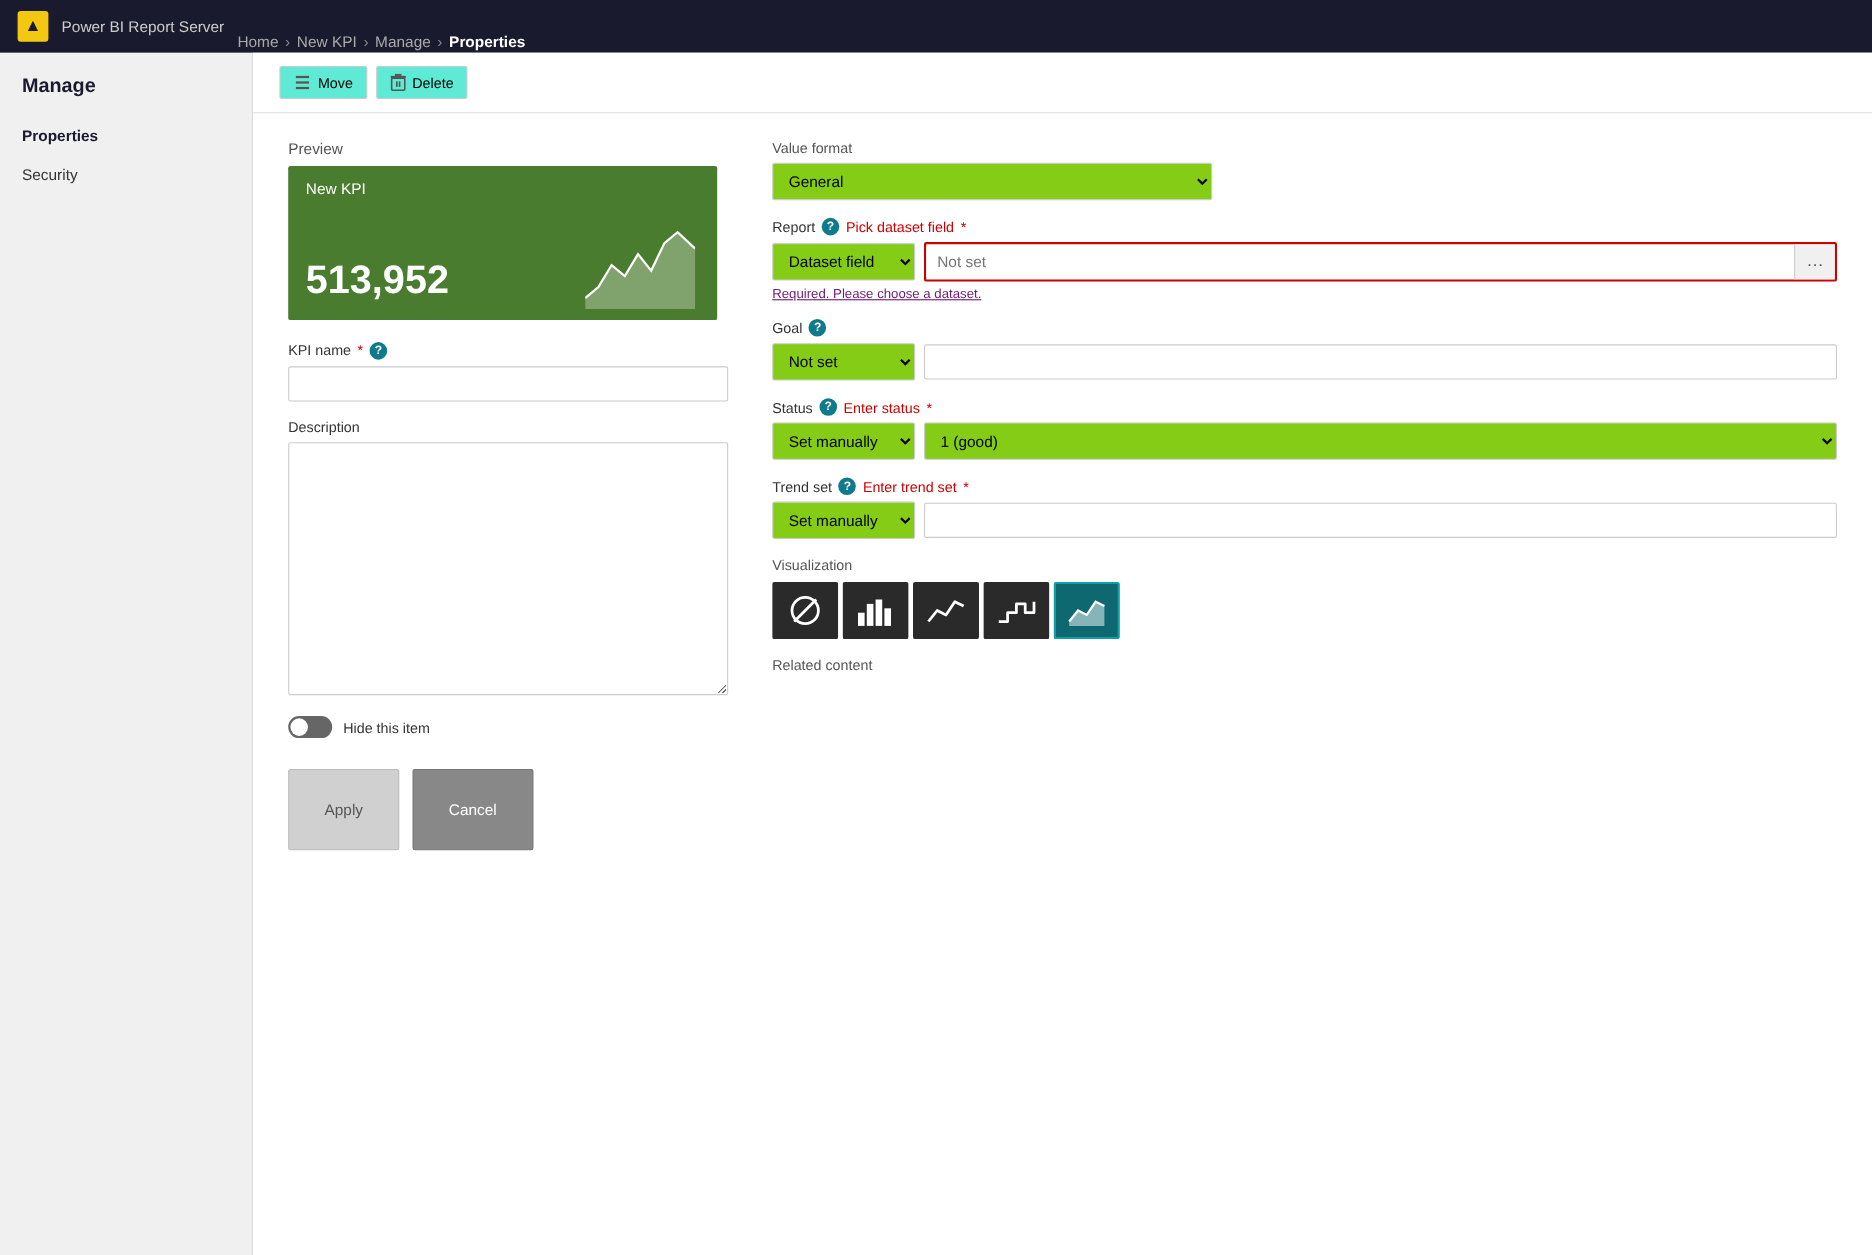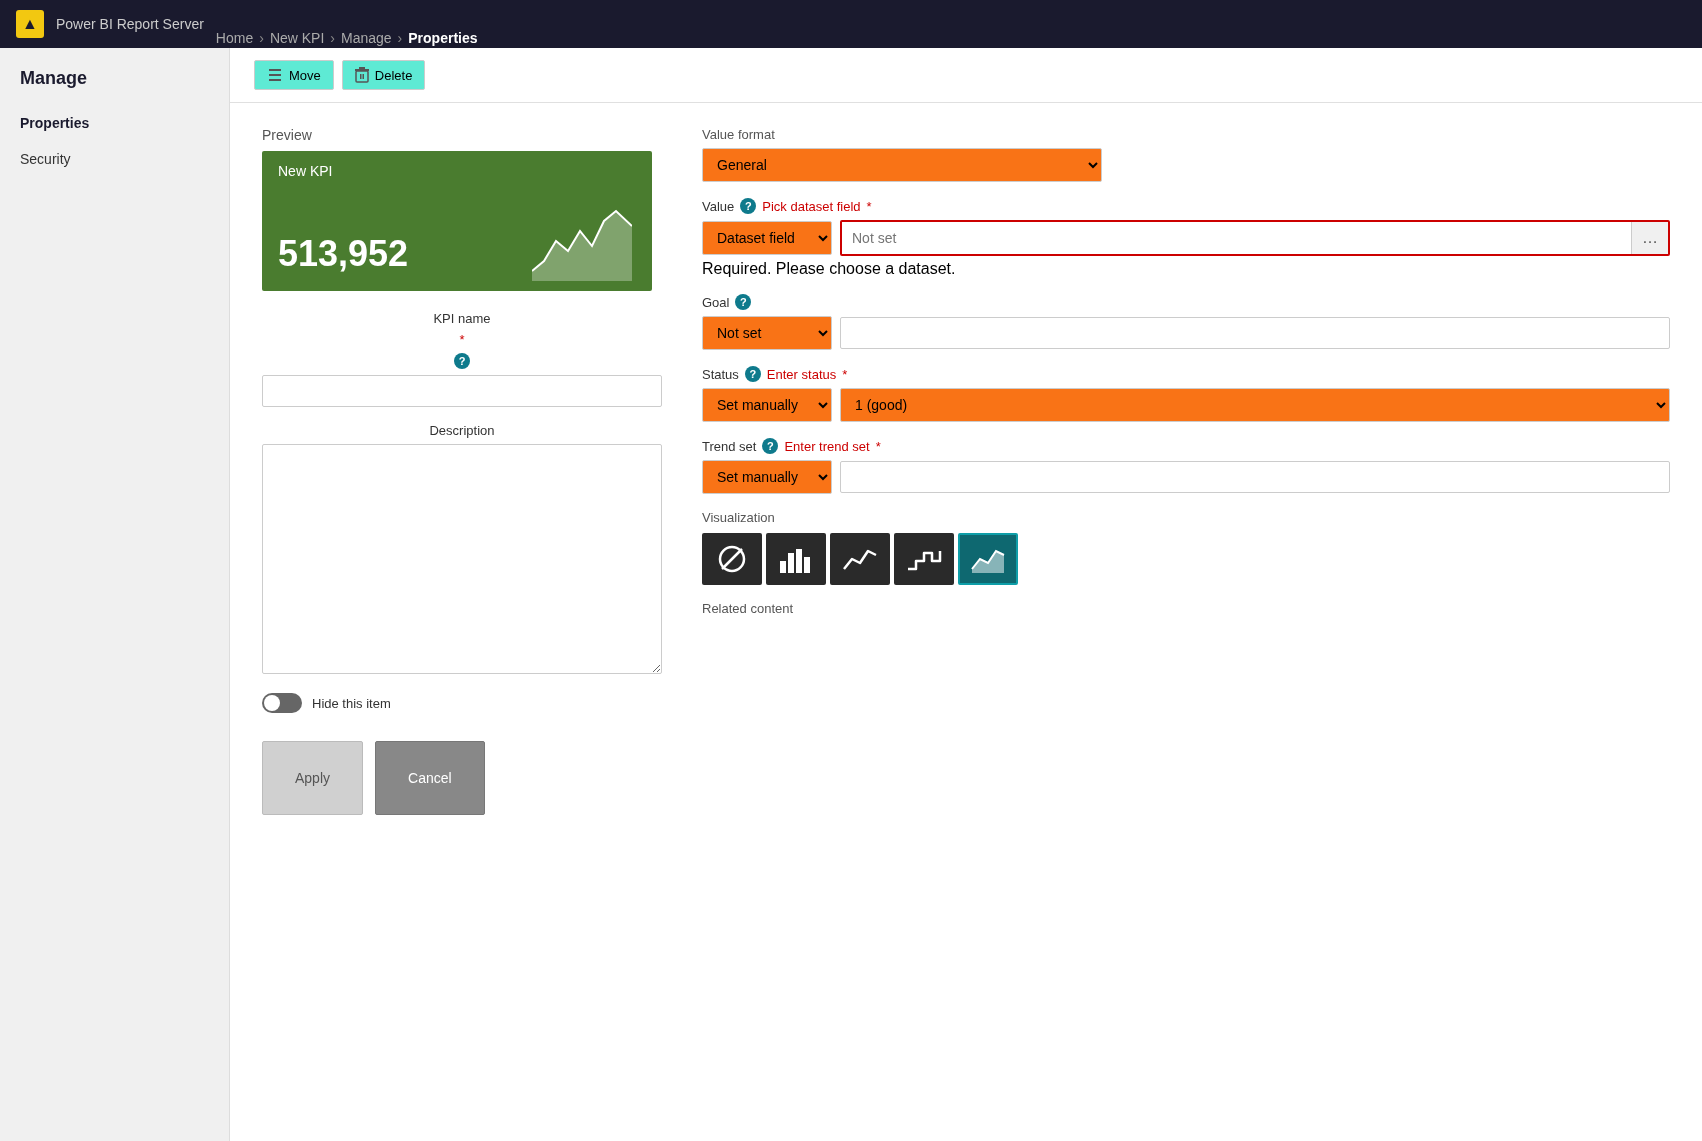--- a/index.html
+++ b/index.html
@@ -111,22 +111,22 @@
     .preview-kpi-title { color: #fff; font-size: 14px; position: absolute; top: 12px; left: 16px; }
     .preview-kpi-value { color: #fff; font-size: 36px; font-weight: 700; position: absolute; bottom: 16px; left: 16px; }
     .preview-chart {
       position: absolute; right: 20px; bottom: 10px;
       width: 100px; height: 80px;
     }
 
     
     .form-group { margin-bottom: 16px; }
     .form-label {
-      display: flex; align-items: center; gap: 6px;
-      font-size: 13px; color: #333; margin-bottom: 6px; flex-direction: column;
+      display: flex; gap: 6px;
+      font-size: 13px; color: #333; margin-bottom: 6px;
     }
     .form-label .required { color: #c00; }
     .help-icon {
       width: 16px; height: 16px; border-radius: 50%;
       background: #0e7a8c; color: #fff;
       font-size: 11px; font-weight: bold;
       display: inline-flex; align-items: center; justify-content: center;
       cursor: pointer; flex-shrink: 0;
     }
     input[type="text"], textarea {
@@ -163,41 +163,41 @@
     .btn-cancel {
       padding: 28px 32px; background: #888; border: 1px solid #777;
       font-size: 14px; cursor: pointer; border-radius: 2px; color: #fff;
     }
 
     
     .section-label { font-size: 13px; color: #555; margin-bottom: 6px; }
     select {
       border: 1px solid #ccc; padding: 7px 10px;
       font-size: 14px; border-radius: 2px; outline: none;
-      font-family: inherit; background: #f97316; cursor: pointer;
+      font-family: inherit; background: #84cc16; cursor: pointer;
     }
 
     .value-row {
       display: flex; align-items: center; gap: 8px; margin-bottom: 4px;
     }
     .value-row select { min-width: 130px; }
     .field-input {
       border: 2px solid #c00; border-radius: 2px;
       display: flex; align-items: center; overflow: hidden;
       flex: 1;
     }
     .field-input input {
       border: none; outline: none; flex: 1;
       padding: 7px 10px; font-size: 14px; font-family: inherit;
     }
     .field-input-btn {
       background: #f0f0f0; border-left: 1px solid #ccc;
       padding: 7px 10px; cursor: pointer; font-size: 16px; color: #555;
     }
-    .error-text { color: #000000; font-size: 16px; margin-top: 3px; }
+    .error-text { color: #701a75; font-size: 12px; margin-top: 3px; text-decoration: underline; }
 
     .row-label {
       display: flex; align-items: center; gap: 6px;
       font-size: 13px; margin-bottom: 6px;
     }
     .two-col-row {
       display: flex; gap: 8px; align-items: center;
     }
     .two-col-row select { min-width: 130px; }
     .two-col-row input[type="text"] { flex: 1; }
@@ -332,21 +332,21 @@
           <select style="width:400px;">
             <option>General</option>
             <option>Number</option>
             <option>Percentage</option>
             <option>Currency</option>
           </select>
         </div>
 
         <div class="form-group">
           <div class="row-label">
-            <span>Value</span>
+            <span>Report</span>
             <span class="help-icon">?</span>
             <span style="color:#c00;font-size:13px;">Pick dataset field</span>
             <span style="color:#c00;font-size:13px;">*</span>
           </div>
           <div class="value-row">
             <select>
               <option>Dataset field</option>
               <option>Set manually</option>
             </select>
             <div class="field-input">

